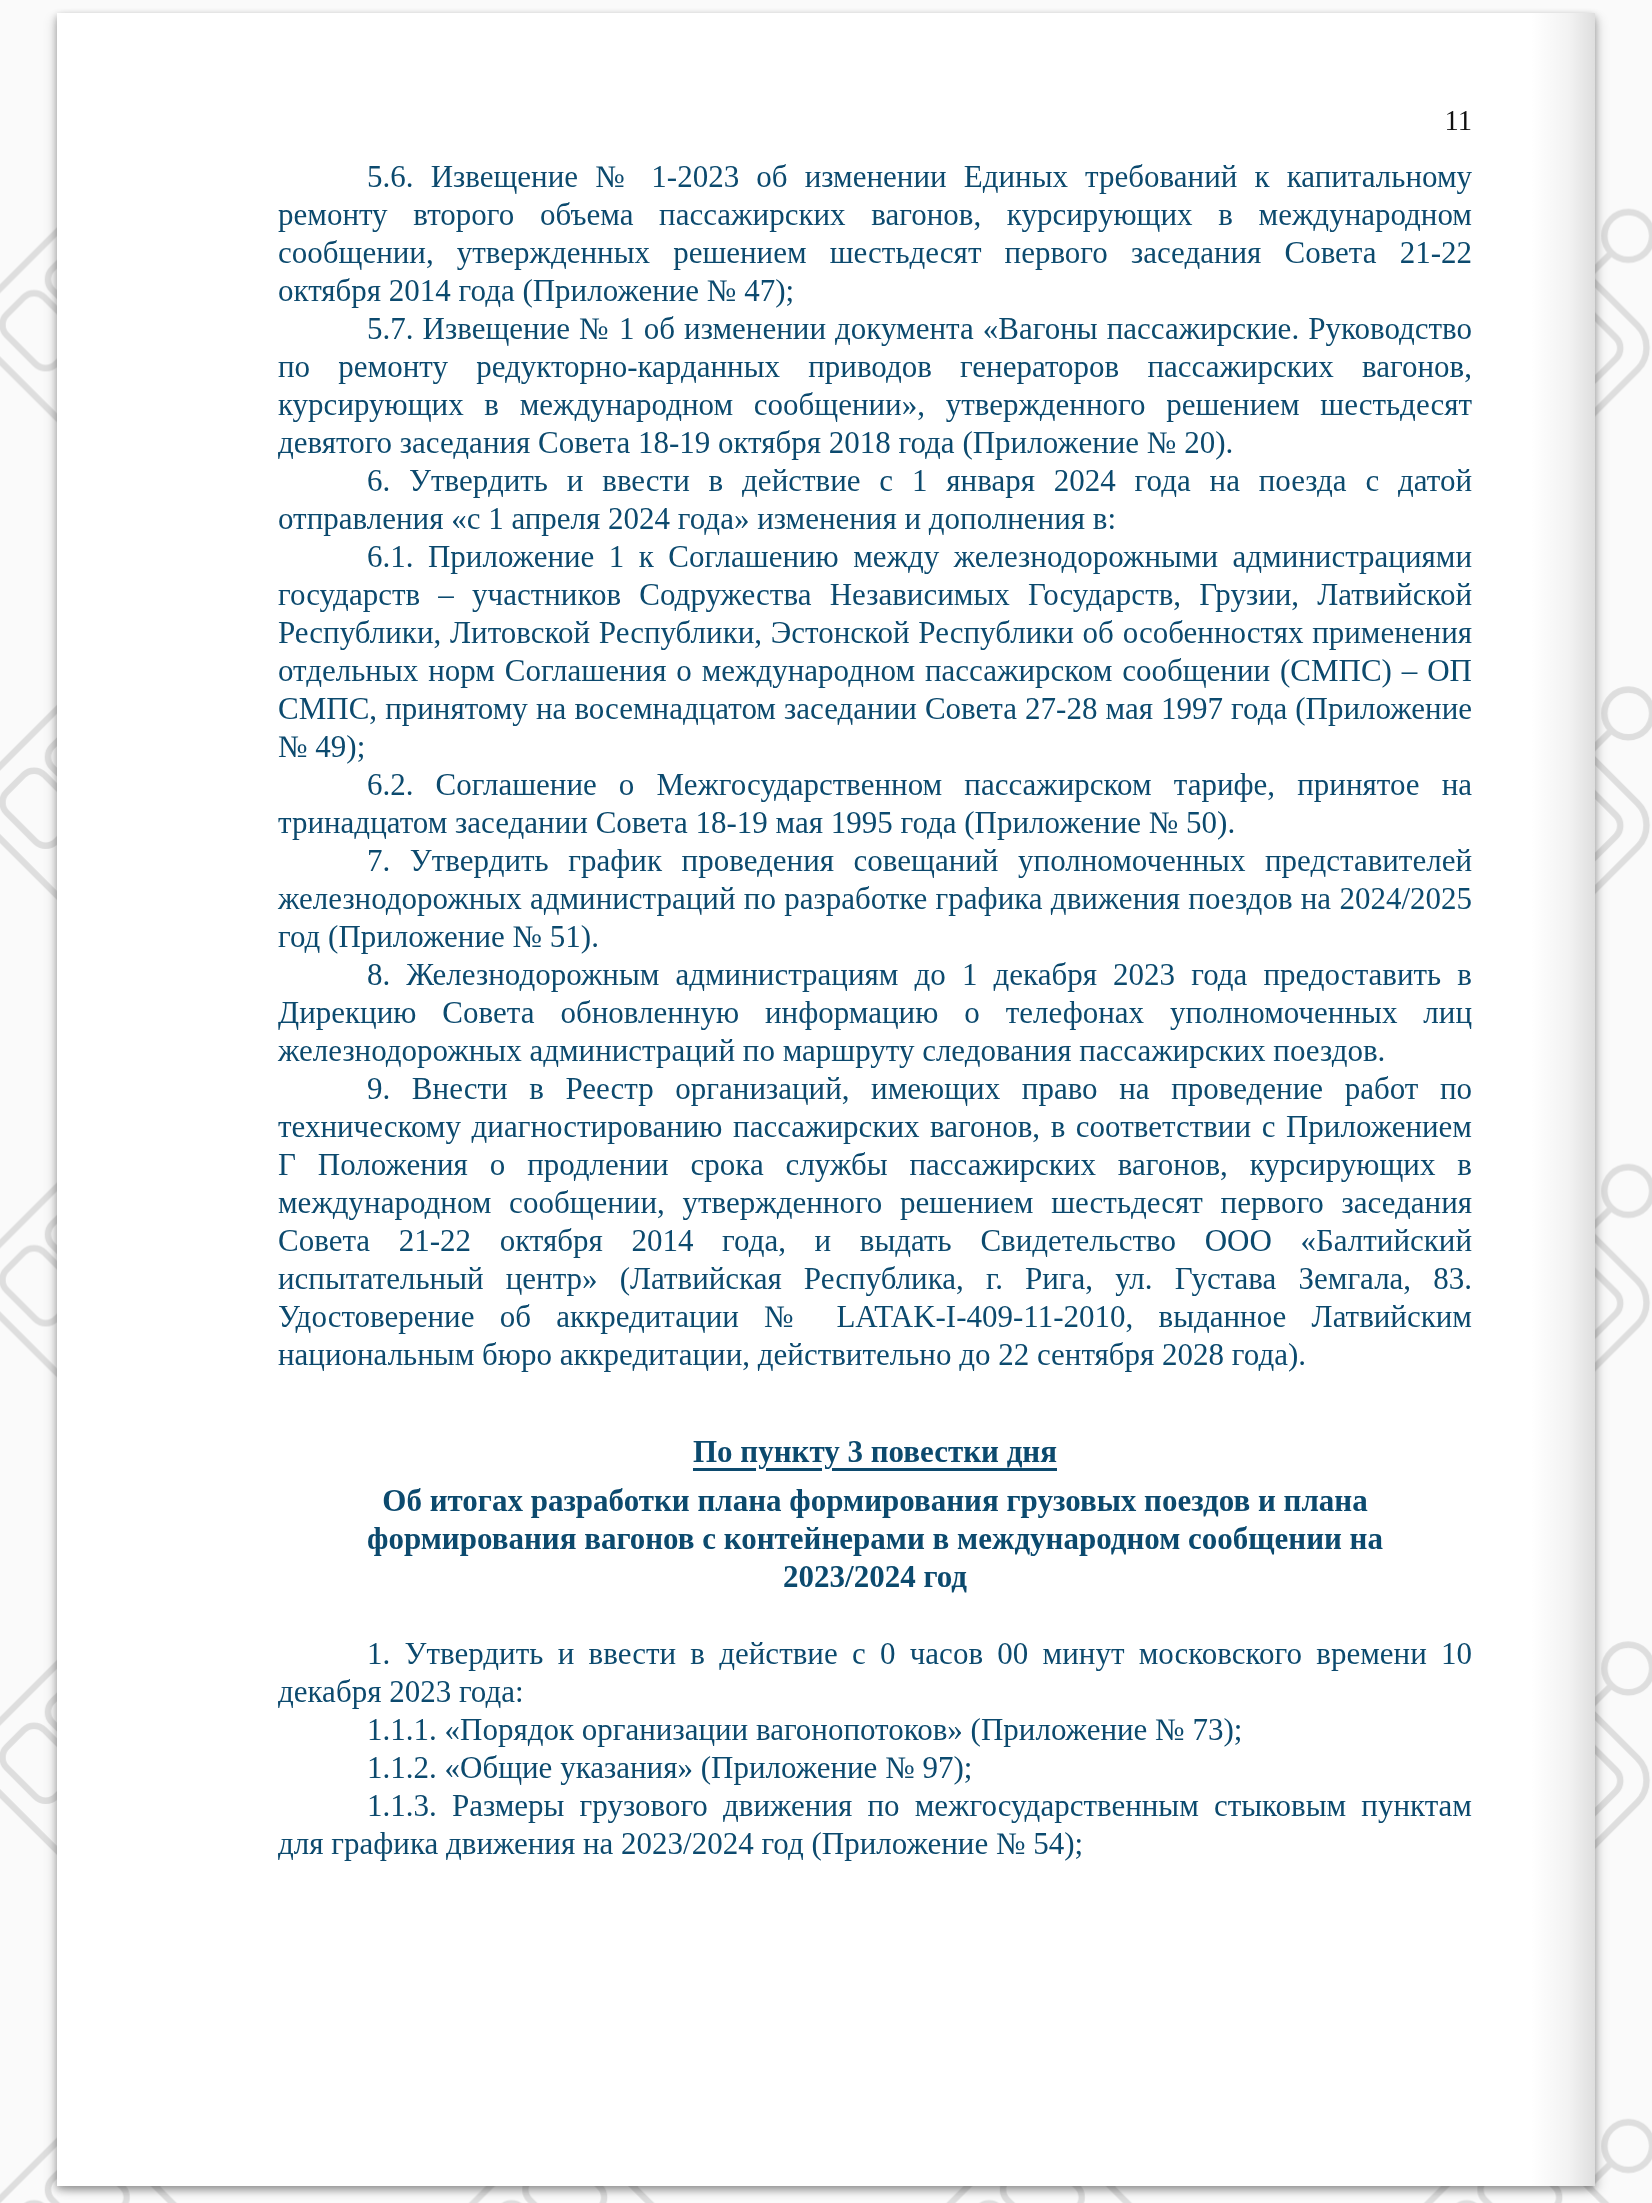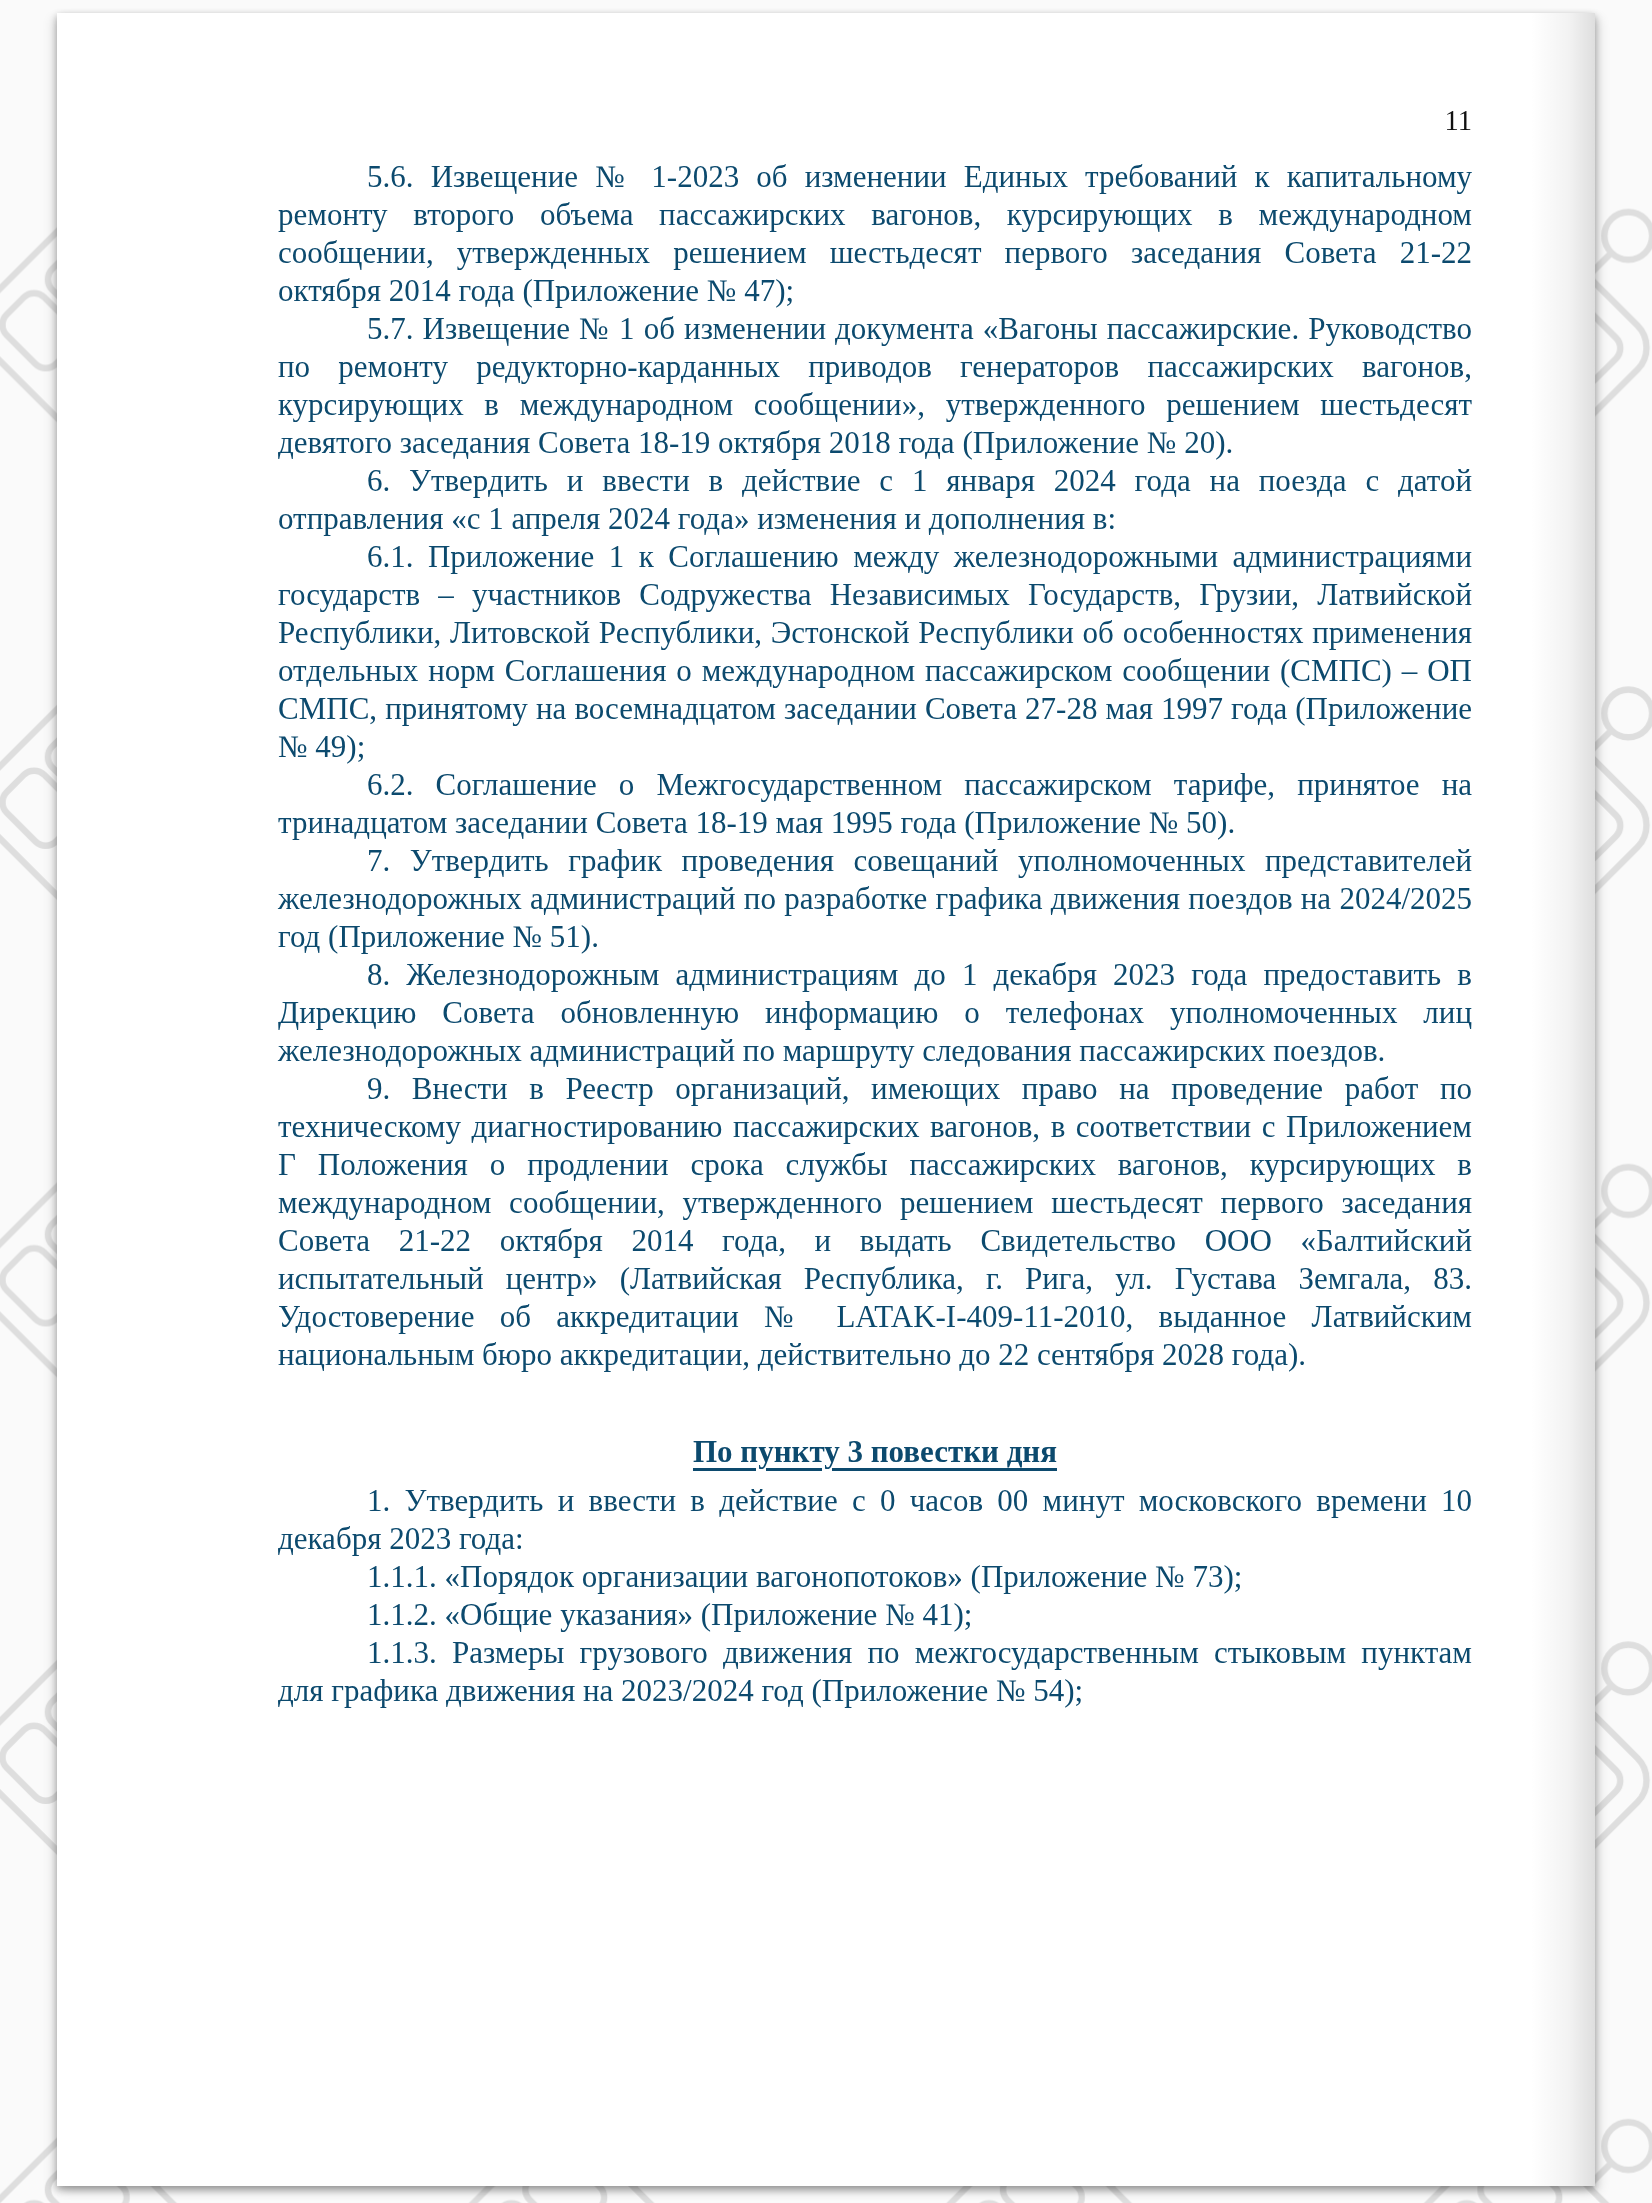--- a/index.html
+++ b/index.html
@@ -134,22 +134,23 @@
       <p>5.6. Извещение № 1-2023 об изменении Единых требований к капитальному ремонту второго объема пассажирских вагонов, курсирующих в международном сообщении, утвержденных решением шестьдесят первого заседания Совета 21-22 октября 2014 года (Приложение № 47);</p>
       <p>5.7. Извещение № 1 об изменении документа «Вагоны пассажирские. Руководство по ремонту редукторно-карданных приводов генераторов пассажирских вагонов, курсирующих в международном сообщении», утвержденного решением шестьдесят девятого заседания Совета 18-19 октября 2018 года (Приложение № 20).</p>
       <p>6. Утвердить и ввести в действие с 1 января 2024 года на поезда с датой отправления «с 1 апреля 2024 года» изменения и дополнения в:</p>
       <p>6.1. Приложение 1 к Соглашению между железнодорожными администрациями государств – участников Содружества Независимых Государств, Грузии, Латвийской Республики, Литовской Республики, Эстонской Республики об особенностях применения отдельных норм Соглашения о международном пассажирском сообщении (СМПС) – ОП СМПС, принятому на восемнадцатом заседании Совета 27-28 мая 1997 года (Приложение № 49);</p>
       <p>6.2. Соглашение о Межгосударственном пассажирском тарифе, принятое на тринадцатом заседании Совета 18-19 мая 1995 года (Приложение № 50).</p>
       <p>7. Утвердить график проведения совещаний уполномоченных представителей железнодорожных администраций по разработке графика движения поездов на 2024/2025 год (Приложение № 51).</p>
       <p>8. Железнодорожным администрациям до 1 декабря 2023 года предоставить в Дирекцию Совета обновленную информацию о телефонах уполномоченных лиц железнодорожных администраций по маршруту следования пассажирских поездов.</p>
       <p>9. Внести в Реестр организаций, имеющих право на проведение работ по техническому диагностированию пассажирских вагонов, в соответствии с Приложением Г Положения о продлении срока службы пассажирских вагонов, курсирующих в международном сообщении, утвержденного решением шестьдесят первого заседания Совета 21-22 октября 2014 года, и выдать Свидетельство ООО «Балтийский испытательный центр» (Латвийская Республика, г. Рига, ул. Густава Земгала, 83. Удостоверение об аккредитации № LATAK-I-409-11-2010, выданное Латвийским национальным бюро аккредитации, действительно до 22 сентября 2028 года).</p>
 
       <div class="heading">По пункту 3 повестки дня</div>
+      <div class="subheading">Об итогах разработки плана формирования грузовых поездов и плана формирования вагонов с контейнерами в международном сообщении на 2023/2024 год</div>
 
       <p>1. Утвердить и ввести в действие с 0 часов 00 минут московского времени 10 декабря 2023 года:</p>
       <p>1.1.1. «Порядок организации вагонопотоков» (Приложение № 73);</p>
-      <p>1.1.2. «Общие указания» (Приложение № 41);</p>
+      <p>1.1.2. «Общие указания» (Приложение № 97);</p>
       <p>1.1.3. Размеры грузового движения по межгосударственным стыковым пунктам для графика движения на 2023/2024 год (Приложение № 54);</p>
 
     </div>
   </div>
 </div>
 
 
 </body></html>

